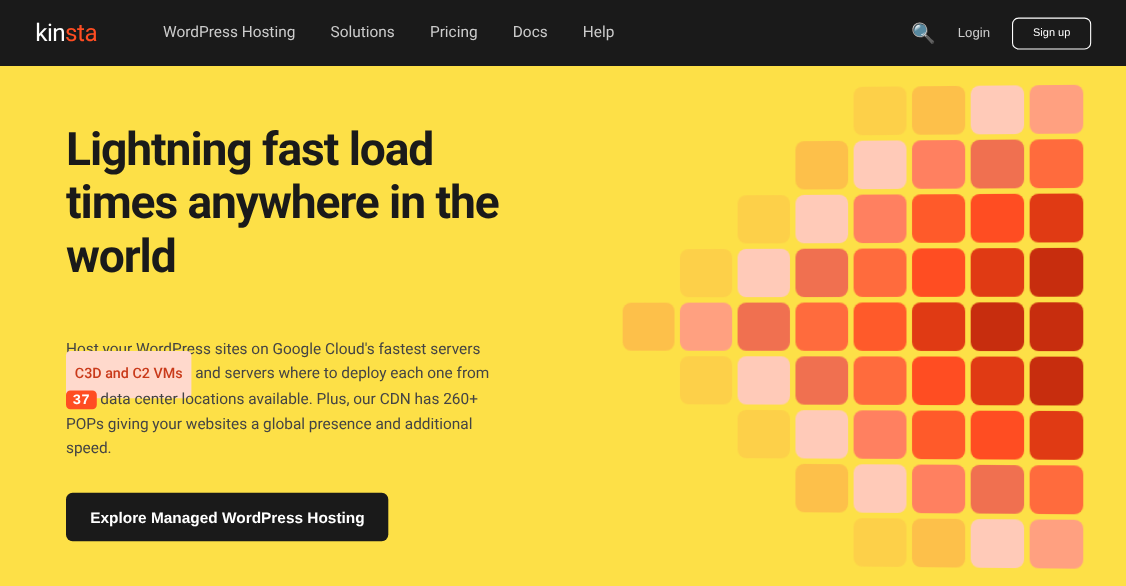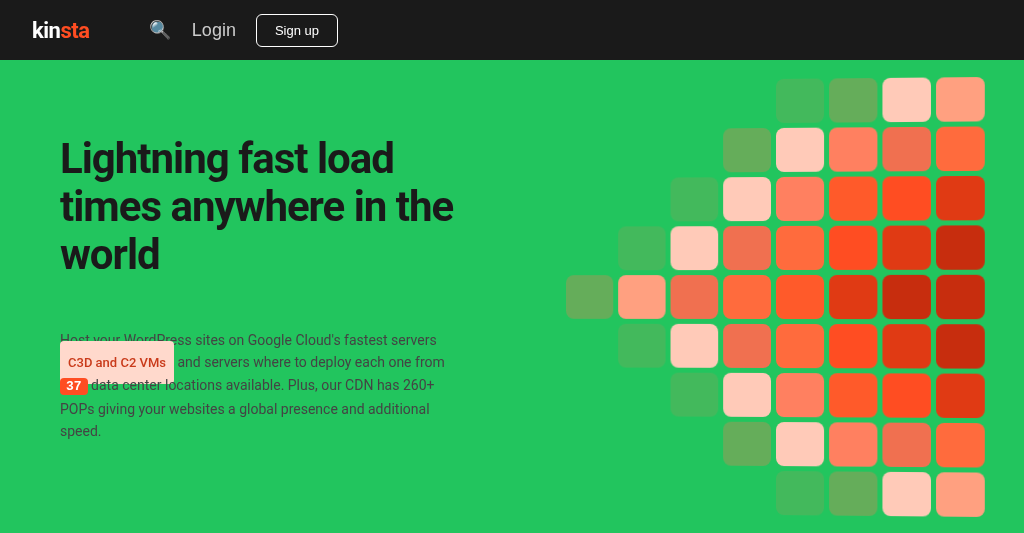--- a/index.html
+++ b/index.html
@@ -18,21 +18,21 @@
       height: 60px;
       display: flex;
       align-items: center;
       padding: 0 32px;
       gap: 40px;
     }
 
     .nav-logo {
       color: #fff;
       font-size: 22px;
-      font-weight: 700;
+      font-weight: 400;
       letter-spacing: -0.5px;
       margin-right: 20px;
     }
 
     .nav-logo span {
       color: #ff4d22;
     }
 
     .nav-links {
       display: flex;
@@ -57,43 +57,43 @@
       color: #ccc;
       cursor: pointer;
       font-size: 18px;
       background: none;
       border: none;
       line-height: 1;
     }
 
     .nav-login {
       color: #ccc;
-      font-size: 18px;
+      font-size: 12px;
       cursor: pointer;
       background: none;
       border: none;
     }
 
     .nav-signup {
       background: transparent;
       border: 1.5px solid #fff;
       color: #fff;
-      font-size: 13px;
+      font-size: 10px;
       padding: 8px 18px;
       border-radius: 6px;
       cursor: pointer;
       font-weight: 500;
     }
 
     
     .hero {
       display: flex;
       width: 100%;
       height: calc(533px - 60px);
-      background: #22c55e;
+      background: #fde047;
       position: relative;
       overflow: hidden;
     }
 
     .hero-content {
       flex: 0 0 50%;
       padding: 52px 0 40px 60px;
       display: flex;
       flex-direction: column;
       justify-content: center;
@@ -195,20 +195,27 @@
     .c10 { background: rgba(255,120,80,0.3); }
     .c11 { background: rgba(255,120,80,0.15); }
     .c0  { background: transparent; }
   </style>
 </head>
 <body>
 
 <nav>
   <div class="nav-logo">kin<span style="color:#ff4d22">sta</span></div>
 
+  <div class="nav-links">
+    <a class="nav-link">WordPress Hosting</a>
+    <a class="nav-link">Solutions</a>
+    <a class="nav-link">Pricing</a>
+    <a class="nav-link">Docs</a>
+    <a class="nav-link">Help</a>
+  </div>
 
   <div class="nav-right">
     <button class="search-icon-btn">🔍</button>
     <button class="nav-login">Login</button>
     <button class="nav-signup">Sign up</button>
   </div>
 </nav>
 
 <div class="hero">
 
@@ -217,20 +224,21 @@
 
     <p class="hero-subtitle">
       <span>Host your WordPress sites on Google Cloud's fastest servers</span>
       <br>
       <span class="highlight-tag">C3D and C2 VMs</span>
       <span>and servers where to deploy each one from</span>
       <span class="highlight-orange">37</span>
       <span> data center locations available. Plus, our CDN has 260+ POPs giving your websites a global presence and additional speed.</span>
     </p>
 
+    <button class="cta-button">Explore Managed WordPress Hosting</button>
   </div>
 
   <div class="hero-visual">
     <div class="grid-visual">
       <div class="grid-container">
 
         <div class="grid-cell c0"></div>
           <div class="grid-cell c0"></div>
           <div class="grid-cell c0"></div>
           <div class="grid-cell c0"></div>

